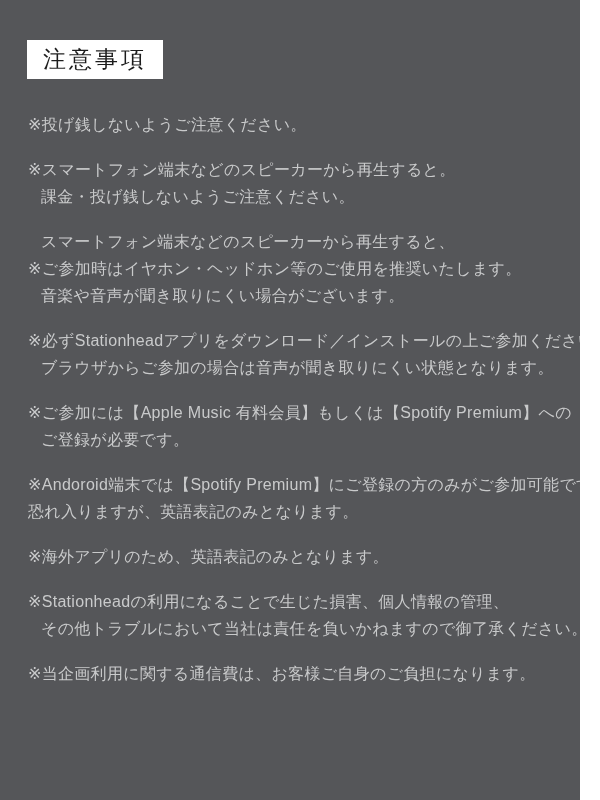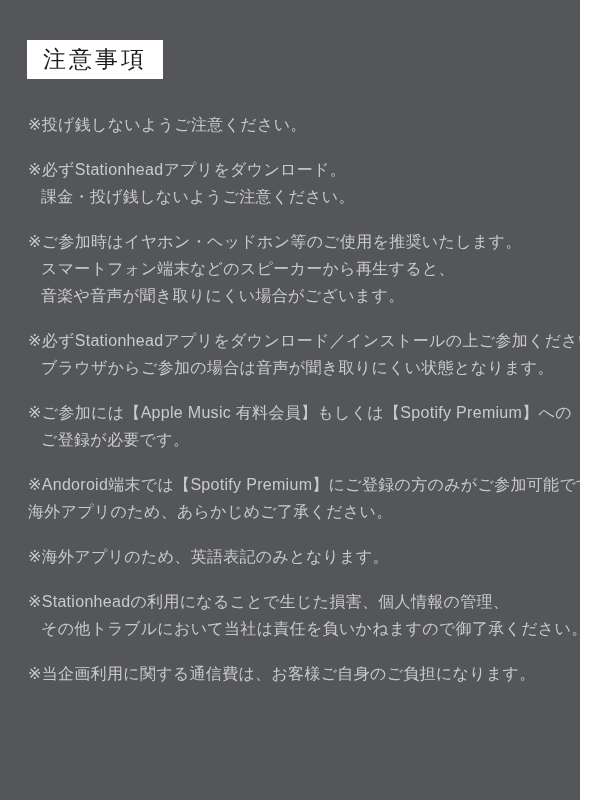--- a/index.html
+++ b/index.html
@@ -51,39 +51,39 @@
 
 <div class="page">
   <div class="title-box">
     <span class="title-label">注意事項</span>
   </div>
   <div class="content" id="notes">
       <div class="note">
         <div class="line">※投げ銭しないようご注意ください。</div>
       </div>
       <div class="note">
-        <div class="line">※必ずStationheadアプリをダウンロード。</div>
+        <div class="line">※スマートフォン端末などのスピーカーから再生すると。</div>
         <div class="line indent">課金・投げ銭しないようご注意ください。</div>
       </div>
       <div class="note">
+        <div class="line indent">スマートフォン端末などのスピーカーから再生すると、</div>
         <div class="line">※ご参加時はイヤホン・ヘッドホン等のご使用を推奨いたします。</div>
-        <div class="line indent">スマートフォン端末などのスピーカーから再生すると、</div>
         <div class="line indent">音楽や音声が聞き取りにくい場合がございます。</div>
       </div>
       <div class="note">
         <div class="line">※必ずStationheadアプリをダウンロード／インストールの上ご参加ください。</div>
         <div class="line indent">ブラウザからご参加の場合は音声が聞き取りにくい状態となります。</div>
       </div>
       <div class="note">
         <div class="line">※ご参加には【Apple Music 有料会員】もしくは【Spotify Premium】への</div>
         <div class="line indent">ご登録が必要です。</div>
       </div>
       <div class="note">
         <div class="line">※Andoroid端末では【Spotify Premium】にご登録の方のみがご参加可能です。</div>
-        <div class="line">海外アプリのため、あらかじめご了承ください。</div>
+        <div class="line">恐れ入りますが、英語表記のみとなります。</div>
       </div>
       <div class="note">
         <div class="line">※海外アプリのため、英語表記のみとなります。</div>
       </div>
       <div class="note">
         <div class="line">※Stationheadの利用になることで生じた損害、個人情報の管理、</div>
         <div class="line indent">その他トラブルにおいて当社は責任を負いかねますので御了承ください。</div>
       </div>
       <div class="note">
         <div class="line">※当企画利用に関する通信費は、お客様ご自身のご負担になります。</div>

